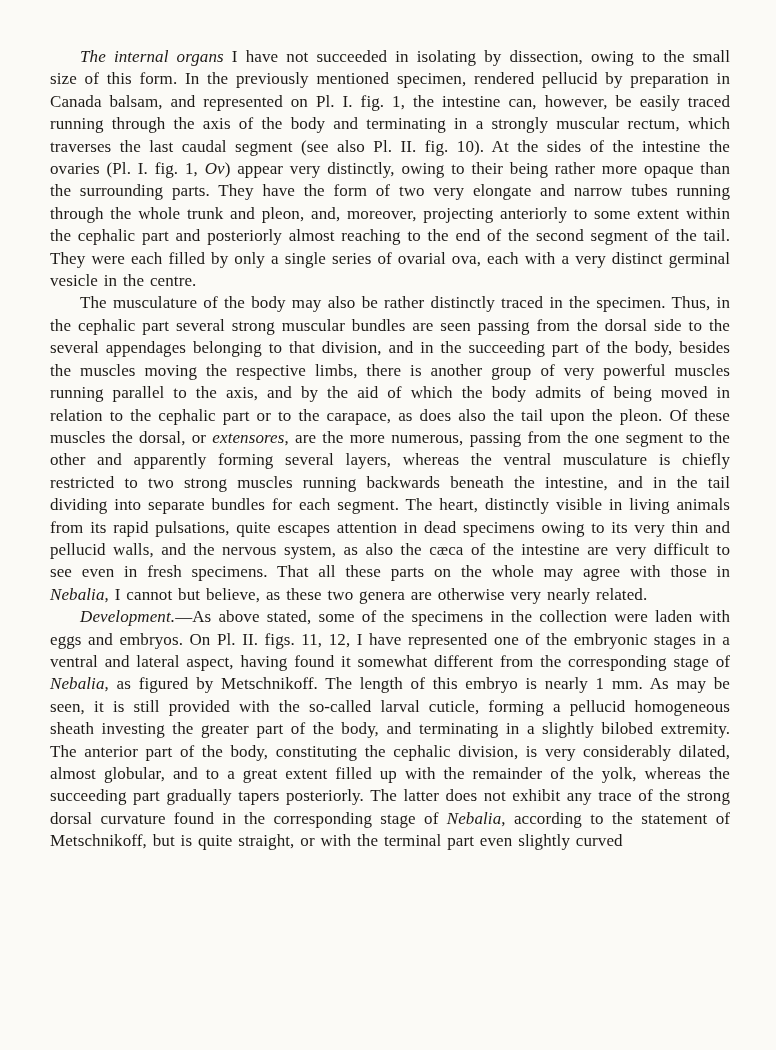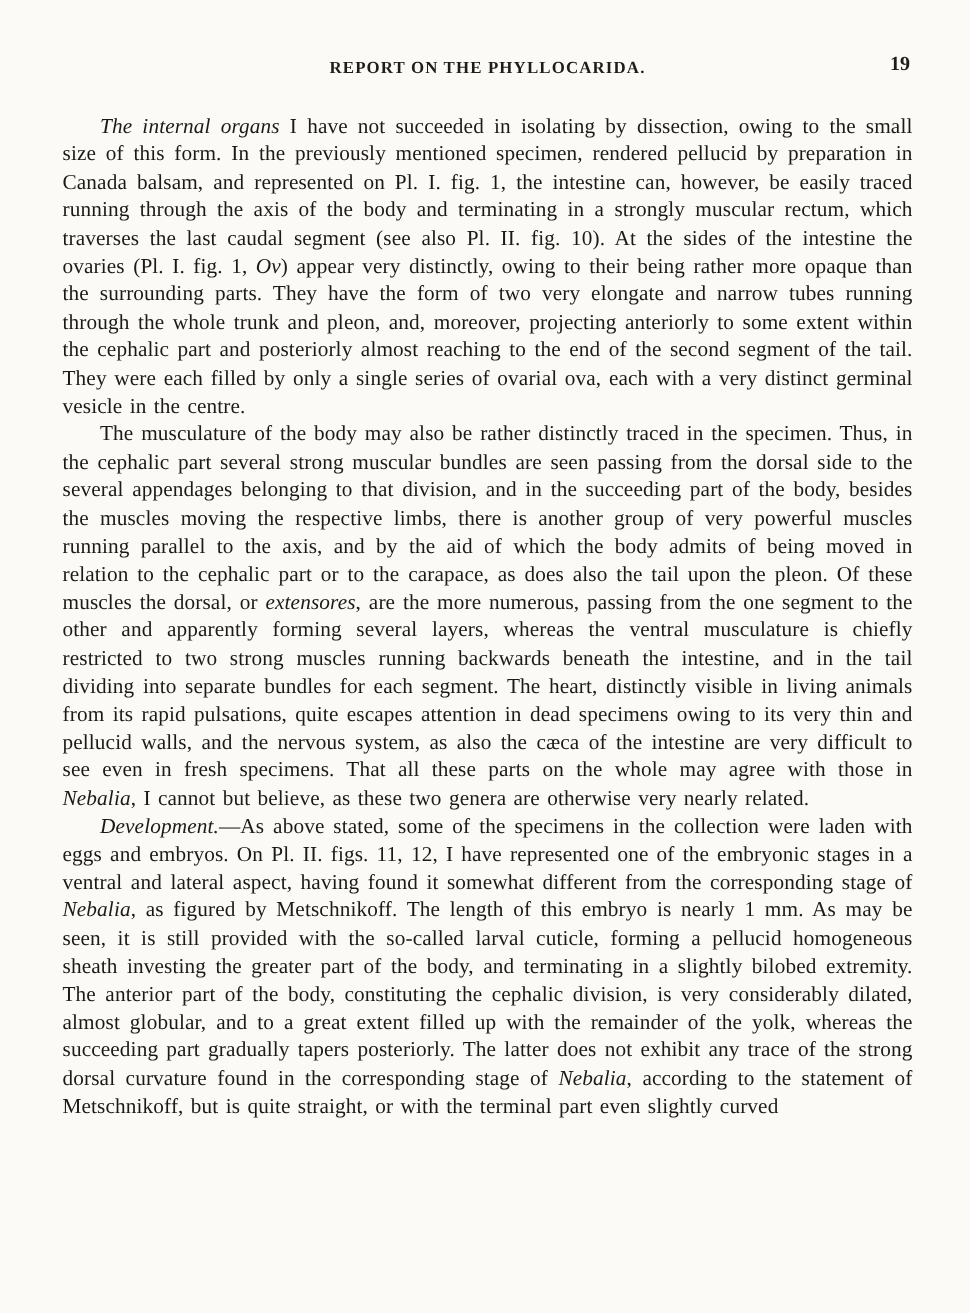--- a/index.html
+++ b/index.html
@@ -56,22 +56,18 @@
     word-spacing: 1.5px;
   }
   .it {
     font-style: italic;
   }
 </style>
 </head>
 <body>
 
 <div class="page">
-  <div class="header">
-    <div class="running-title">REPORT ON THE PHYLLOCARIDA.</div>
-    <div class="page-number">19</div>
-  </div>
   <div class="body-text">
     <p class="para"><span class="it">The internal organs</span><span> I have not succeeded in isolating by dissection, owing to the small size of this form.  In the previously mentioned specimen, rendered pellucid by preparation in Canada balsam, and represented on Pl. I. fig. 1, the intestine can, however, be easily traced running through the axis of the body and terminating in a strongly muscular rectum, which traverses the last caudal segment (see also Pl. II. fig. 10).  At the sides of the intestine the ovaries (Pl. I. fig. 1, </span><span class="it">Ov</span><span>) appear very distinctly, owing to their being rather more opaque than the surrounding parts.  They have the form of two very elongate and narrow tubes running through the whole trunk and pleon, and, moreover, projecting anteriorly to some extent within the cephalic part and posteriorly almost reaching to the end of the second segment of the tail.  They were each filled by only a single series of ovarial ova, each with a very distinct germinal vesicle in the centre.</span></p>
     <p class="para"><span>The musculature of the body may also be rather distinctly traced in the specimen. Thus, in the cephalic part several strong muscular bundles are seen passing from the dorsal side to the several appendages belonging to that division, and in the succeeding part of the body, besides the muscles moving the respective limbs, there is another group of very powerful muscles running parallel to the axis, and by the aid of which the body admits of being moved in relation to the cephalic part or to the carapace, as does also the tail upon the pleon.  Of these muscles the dorsal, or </span><span class="it">extensores</span><span>, are the more numerous, passing from the one segment to the other and apparently forming several layers, whereas the ventral musculature is chiefly restricted to two strong muscles running backwards beneath the intestine, and in the tail dividing into separate bundles for each segment.  The heart, distinctly visible in living animals from its rapid pulsations, quite escapes attention in dead specimens owing to its very thin and pellucid walls, and the nervous system, as also the cæca of the intestine are very difficult to see even in fresh specimens.  That all these parts on the whole may agree with those in </span><span class="it">Nebalia</span><span>, I cannot but believe, as these two genera are otherwise very nearly related.</span></p>
     <p class="para"><span class="it">Development.</span><span>—As above stated, some of the specimens in the collection were laden with eggs and embryos.  On Pl. II. figs. 11, 12, I have represented one of the embryonic stages in a ventral and lateral aspect, having found it somewhat different from the corresponding stage of </span><span class="it">Nebalia</span><span>, as figured by Metschnikoff.  The length of this embryo is nearly 1 mm.  As may be seen, it is still provided with the so-called larval cuticle, forming a pellucid homogeneous sheath investing the greater part of the body, and terminating in a slightly bilobed extremity.  The anterior part of the body, constituting the cephalic division, is very considerably dilated, almost globular, and to a great extent filled up with the remainder of the yolk, whereas the succeeding part gradually tapers posteriorly.  The latter does not exhibit any trace of the strong dorsal curvature found in the corresponding stage of </span><span class="it">Nebalia</span><span>, according to the statement of Metschnikoff, but is quite straight, or with the terminal part even slightly curved</span></p>
   </div>
 </div>
 
 </body></html>

